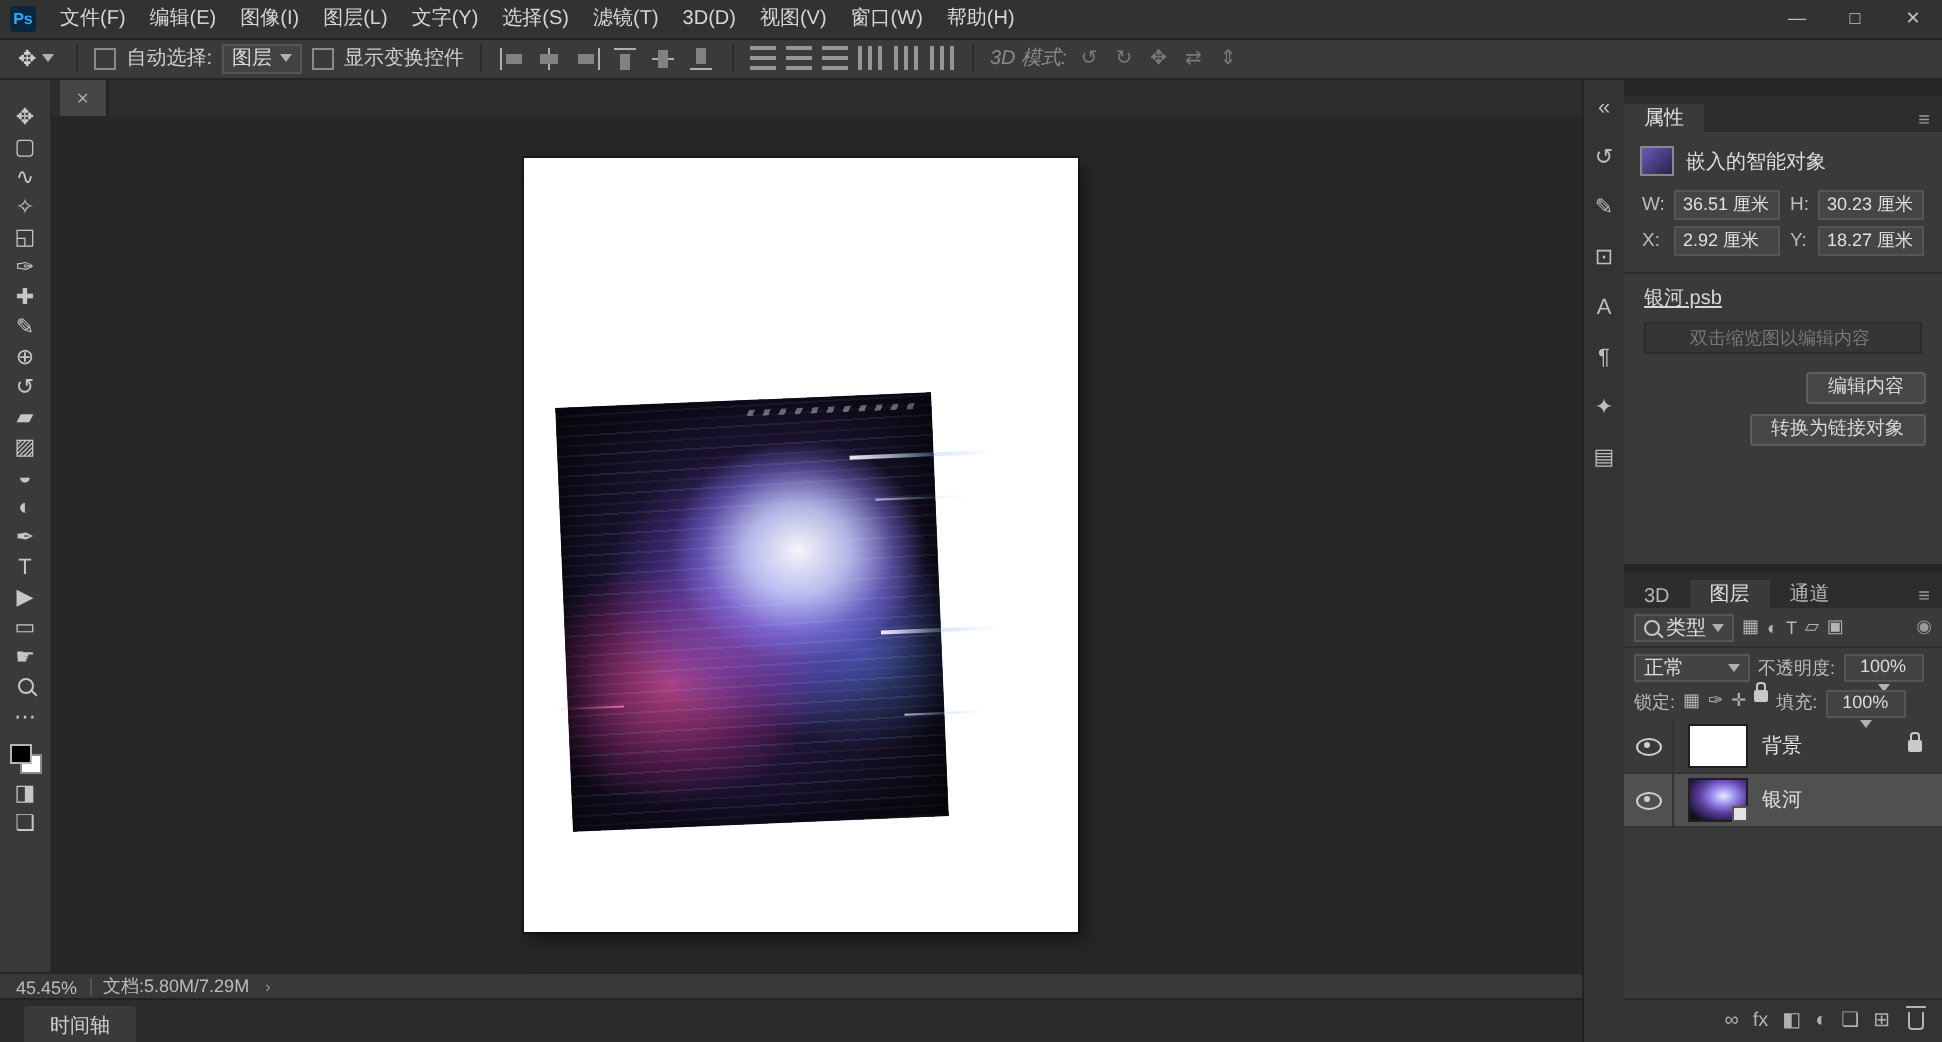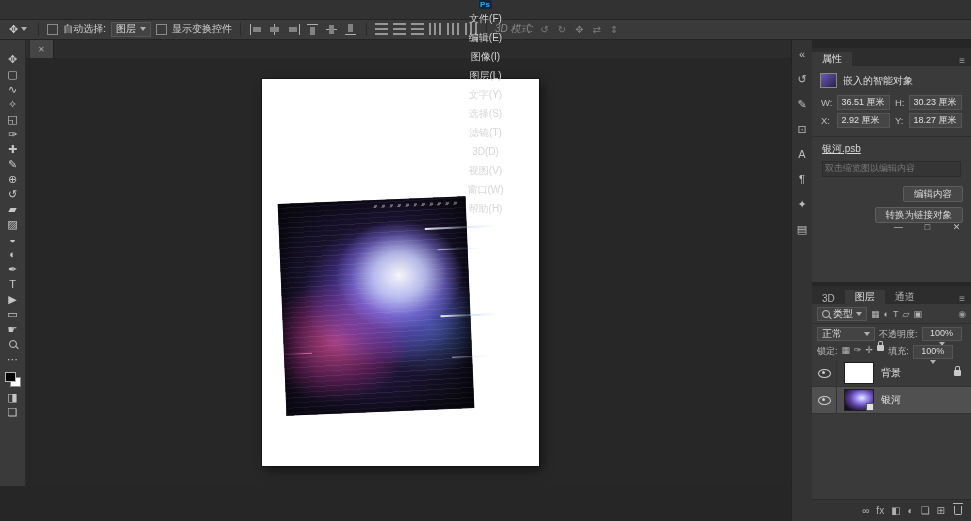--- a/index.html
+++ b/index.html
@@ -2,21 +2,21 @@
 <html><head>
 <meta charset="utf-8">
 <style>
   html,body{margin:0;padding:0;background:#111;}
   #app{position:relative;width:971px;height:521px;background:#262626;overflow:hidden;
        font-family:"Liberation Sans","DejaVu Sans",sans-serif;font-size:11px;color:#cccccc;
        -webkit-user-select:none;user-select:none;}
 
   
   .menubar{position:absolute;left:0;top:0;right:0;height:19px;background:#323232;
-           border-bottom:1px solid #232323;display:flex;align-items:center;z-index:9;flex-direction:column;}
+           border-bottom:1px solid #232323;display:flex;align-items:center;z-index:9;}
   .ps-logo{width:13px;height:13px;margin:0 6px 0 5px;background:#0b2740;color:#31a8ff;
            font-size:8px;font-weight:bold;display:flex;align-items:center;justify-content:center;border-radius:2px;}
   .menu-item{padding:0 6px;font-size:10px;color:#d6d6d6;line-height:19px;white-space:nowrap;}
   .win-controls{margin-left:auto;display:flex;height:100%;}
   .win-btn{width:29px;text-align:center;color:#c0c0c0;font-size:9px;line-height:19px;}
 
   
   .optionsbar{position:absolute;left:0;top:19px;right:0;height:21px;background:#3a3a3a;
               border-bottom:1px solid #242424;display:flex;align-items:center;gap:5px;
               padding-left:6px;box-sizing:border-box;z-index:8;}
@@ -113,21 +113,21 @@
   .so-header{display:flex;align-items:center;gap:6px;padding:7px 8px 5px 8px;}
   .so-icon{width:15px;height:13px;background:linear-gradient(135deg,#6a5bb8,#2a1f4a);border:1px solid #888;flex:0 0 auto;}
   .so-type{font-size:10px;color:#ddd;}
   .dim-grid{display:grid;grid-template-columns:auto 1fr auto 1fr;gap:3px 5px;padding:2px 9px;align-items:center;}
   .dim-label{font-size:9.5px;color:#bdbdbd;}
   .field{background:#454545;border:1px solid #555;height:13px;line-height:13px;padding:0 3px;
          font-size:9px;color:#e0e0e0;white-space:nowrap;overflow:hidden;}
   .divider{height:1px;background:#2e2e2e;margin:6px 0 4px 0;}
   .so-file{padding:1px 24px 0 10px;font-size:10px;color:#d8d8d8;text-decoration:underline;}
   .so-hint{margin:5px 10px 0 10px;background:#353535;border:1px solid #2c2c2c;height:14px;line-height:14px;
-           padding:0 2px;color:#787878;font-size:9px;white-space:nowrap;overflow:hidden;font-family:Liberation Mono, monospace;}
+           padding:0 22px;color:#787878;font-size:9px;white-space:nowrap;overflow:hidden;}
   .so-buttons{display:flex;flex-direction:column;align-items:flex-end;gap:5px;padding:9px 8px 0 0;}
   .ps-btn{background:#474747;border:1px solid #5e5e5e;border-radius:2px;color:#d8d8d8;font-size:9.5px;
           height:16px;line-height:14px;padding:0 10px;font-family:inherit;}
   .layers-tabs{top:246px;}
   .layers-body{position:absolute;left:0;right:0;top:264px;height:195px;background:#3a3a3a;}
   .filter-row{display:flex;align-items:center;gap:4px;padding:3px 5px;border-bottom:1px solid #2f2f2f;height:20px;box-sizing:border-box;}
   .filter-dd{height:14px;gap:3px;}
   .filter-icon{font-size:9px;color:#b5b5b5;}
   .filter-toggle{margin-left:auto;color:#9a9a9a;font-size:9px;}
   .blend-row{display:flex;align-items:center;gap:4px;padding:3px 5px;height:20px;box-sizing:border-box;}
@@ -261,21 +261,30 @@
         <span class="streak st1"></span>
         <span class="streak st2"></span>
         <span class="streak st3"></span>
         <span class="streak st4"></span>
         <span class="streak st5"></span>
         <span class="streak st6"></span>
       </div>
     </div>
   </div>
 
-
+  <div class="statusbar">
+    <span class="status-zoom">45.45%</span>
+    <span class="sep2"></span>
+    <span>文档:5.80M/7.29M</span>
+    <span class="status-chevron">›</span>
+  </div>
+
+  <div class="timeline">
+    <div class="tl-tab">时间轴</div>
+  </div>
 
   <div class="dock-strip">
     <span class="strip-icon">«</span>
     <span class="strip-icon">↺</span>
     <span class="strip-icon">✎</span>
     <span class="strip-icon">⊡</span>
     <span class="strip-icon">A</span>
     <span class="strip-icon">¶</span>
     <span class="strip-icon">✦</span>
     <span class="strip-icon">▤</span>

